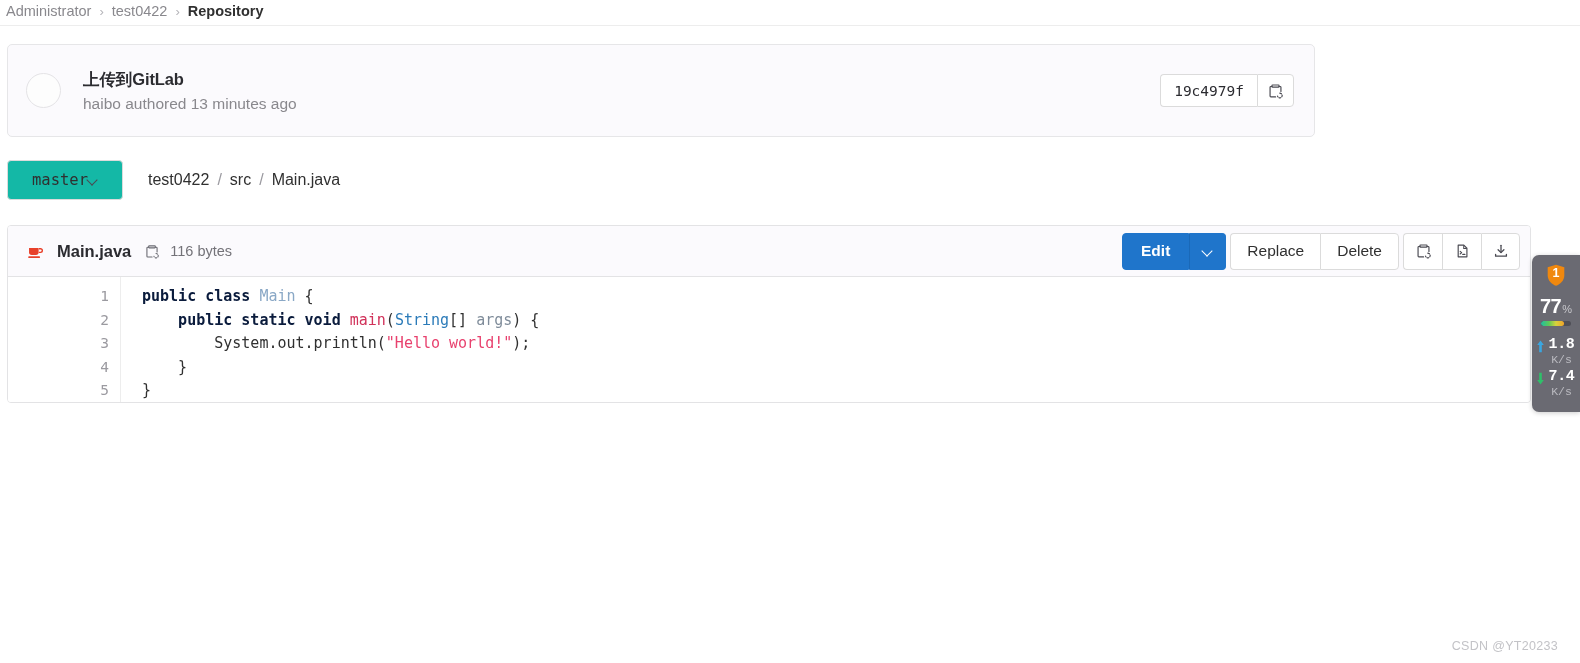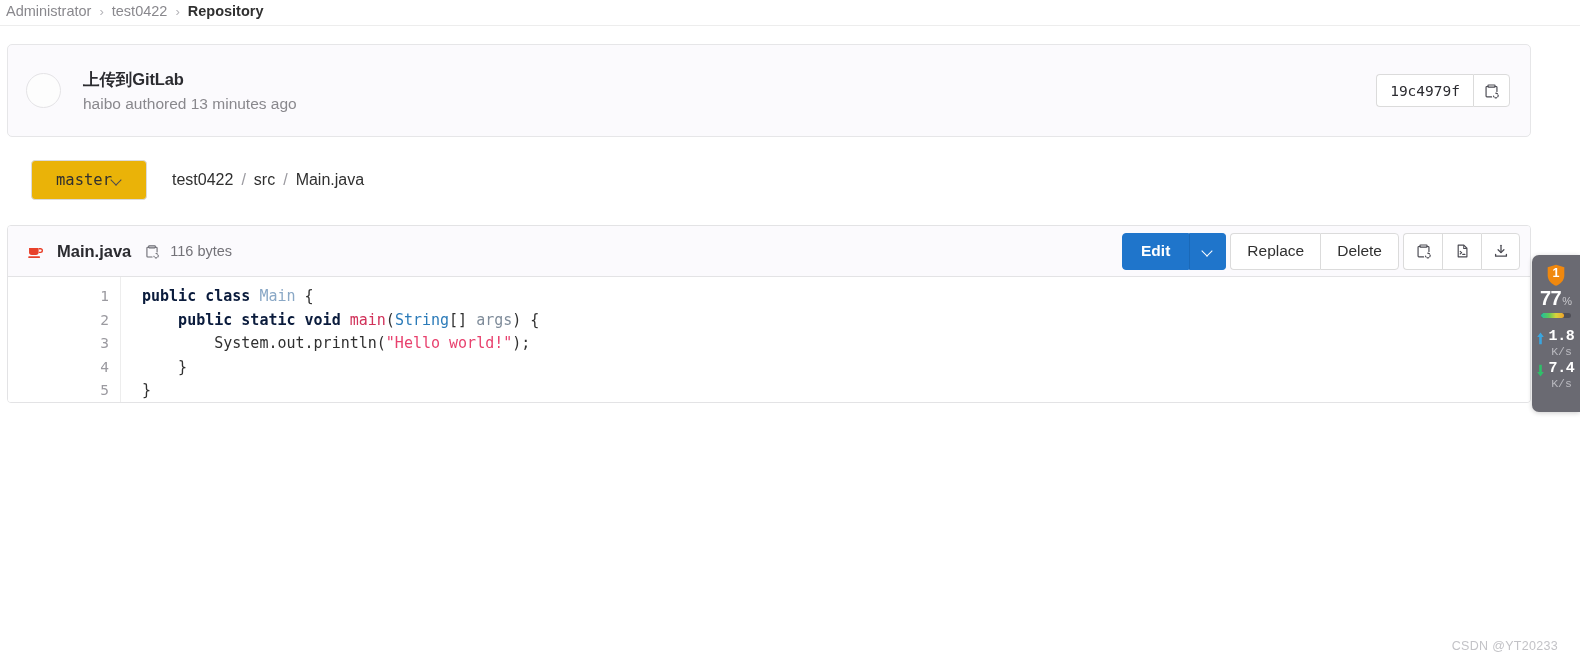--- a/index.html
+++ b/index.html
@@ -27,21 +27,21 @@
 
   .divider-top {
     position:absolute; left:0; top:25px; width:1580px; height:1px;
     background:#ededed;
   }
 
   
   .commit-card {
     position: absolute;
     left: 7px; top: 44px;
-    width: 1524px; height: 93px;
+    width: 1308px; height: 93px;
     background: #fbfafd;
     border: 1px solid #e6e6e8;
     border-radius: 5px;
     display: flex;
     align-items: center;
   }
   .avatar {
     width: 35px; height: 35px;
     border-radius: 50%;
     border: 1px solid #e4e3e6;
@@ -87,27 +87,26 @@
     position: absolute;
     left: 7px; top: 160px;
     width: 1524px; height: 40px;
     display: flex; align-items: center;
   }
   .branch-btn {
     height: 40px;
     min-width: 116px;
     border: 1px solid #dbdbdb;
     border-radius: 4px;
-    background: #eab308;
+    background: #14b8a6;
     display: flex; align-items: center; justify-content: center;
     padding: 0 14px;
     font-size: 15.5px;
     color: #303030;
     font-family: "DejaVu Sans Mono", monospace;
-    margin-left: 24px;
   }
   .chev { display:inline-block; width:10px; height:10px; position:relative; }
   .chev::before {
     content:""; position:absolute; left:0; top:1px;
     width: 7px; height: 7px;
     border-right: 1.6px solid #4a4a52;
     border-bottom: 1.6px solid #4a4a52;
     transform: rotate(45deg);
   }
   .path-crumbs {
@@ -254,20 +253,21 @@
     box-shadow: 0 1px 5px rgba(0,0,0,0.20);
   }
   .shield { position: relative; width: 20px; height: 23px; }
   .shield svg { display:block; }
   .shield .num {
     position: absolute; left:0; top: 2px; width: 20px;
     text-align:center; color:#fff; font-size: 12.5px; font-weight: 700;
     font-family: "Liberation Sans", sans-serif;
   }
   .pct-row {
+    margin-top: 8px;
     display: flex; align-items: baseline;
   }
   .pct-num { color:#fff; font-size: 20px; font-weight: 700; letter-spacing: -0.5px; }
   .pct-sym { color:#c7c7cc; font-size: 11px; margin-left: 1px; }
   .pct-bar {
     margin-top: 3px;
     width: 30px; height: 5px; border-radius: 3px;
     background: #4f4f57;
     overflow: hidden;
   }

